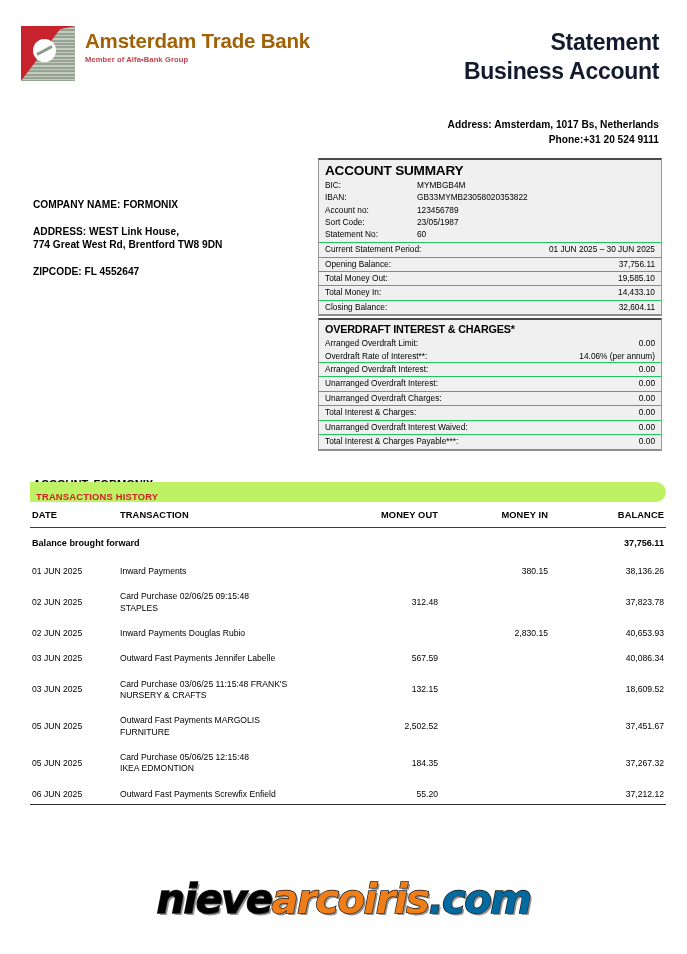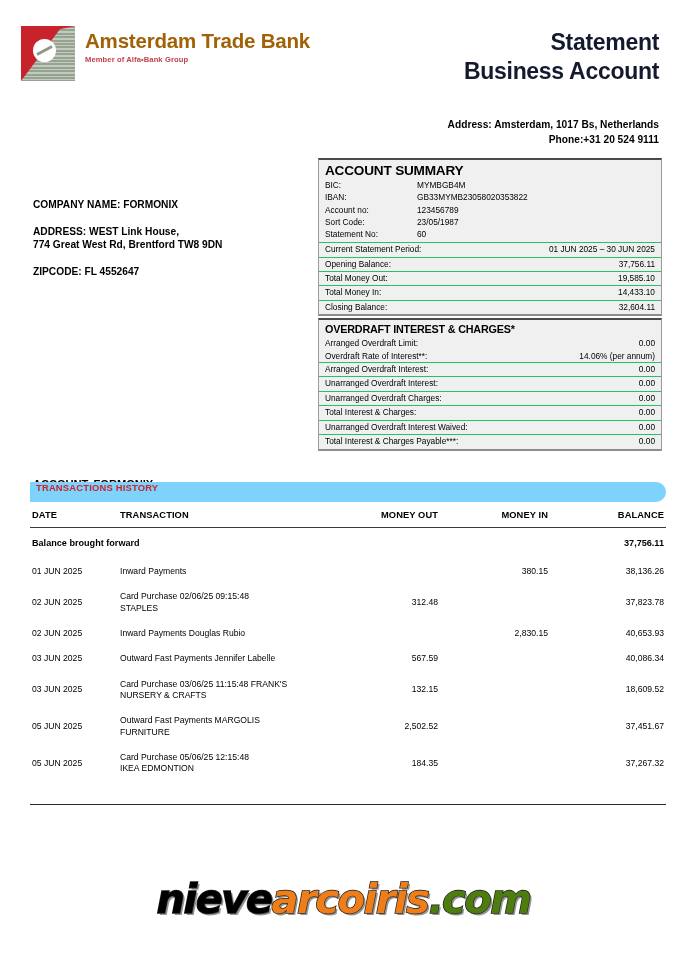--- a/index.html
+++ b/index.html
@@ -124,23 +124,23 @@
   }
 
   
   .account-label {
     position: absolute; left: 33px; top: 478px;
     font-size: 11.2px; font-weight: bold; letter-spacing: -0.1px;
   }
   .th-band {
     position: absolute; left: 30px; top: 482px;
     width: 636px; height: 20px;
-    background: #7dd3fc;
+    background: #bef264;
     border-radius: 0 10px 10px 0;
-    display: flex; align-items: flex-start;
+    display: flex; align-items: flex-end;
   }
   .th-band span {
     padding-left: 6px; font-size: 9.4px; font-weight: bold;
     color: #cf2229; letter-spacing: 0.2px;
   }
 
   .txn-table {
     position: absolute; left: 30px; top: 510px;
     width: 636px; border-collapse: collapse;
     font-size: 8.6px;
@@ -189,21 +189,21 @@
     letter-spacing: -1.5px;
     white-space: nowrap;
   }
   .watermark span {
     -webkit-text-stroke: 1.4px #1a1a1a;
     paint-order: stroke fill;
     text-shadow: 2px 2px 0 rgba(60,60,60,0.55);
   }
   .wm-a { color: #000000; }
   .wm-b { color: #ef7d18; }
-  .wm-c { color: #4d7c0f; }
+  .wm-c { color: #0369a1; }
 </style>
 </head>
 <body>
 
 <div class="header">
 
   <div class="logo-wrap">
     <div class="logo-mark">
       <div class="red"></div>
       <div class="sage"></div>
@@ -410,20 +410,29 @@
       <td class="c-date">05 JUN 2025</td>
       <td class="c-desc">
         <span class="desc-l2">Card Purchase 05/06/25 12:15:48</span>
         <span class="desc-l2">IKEA EDMONTION</span>
       </td>
       <td class="c-out">184.35</td>
       <td class="c-in"></td>
       <td class="c-bal">37,267.32</td>
     </tr>
 
+    <tr>
+      <td class="c-date">06 JUN 2025</td>
+      <td class="c-desc">
+        <span class="desc-l2">Outward Fast Payments Screwfix Enfield</span>
+      </td>
+      <td class="c-out">55.20</td>
+      <td class="c-in"></td>
+      <td class="c-bal">37,212.12</td>
+    </tr>
   </tbody>
 </table>
 
 <div class="txn-bottom-rule"></div>
 
 <div class="watermark">
   <span class="wm-a">nieve</span><span class="wm-b">arcoiris</span><span class="wm-c">.com</span>
 </div>
 
 </body></html>

